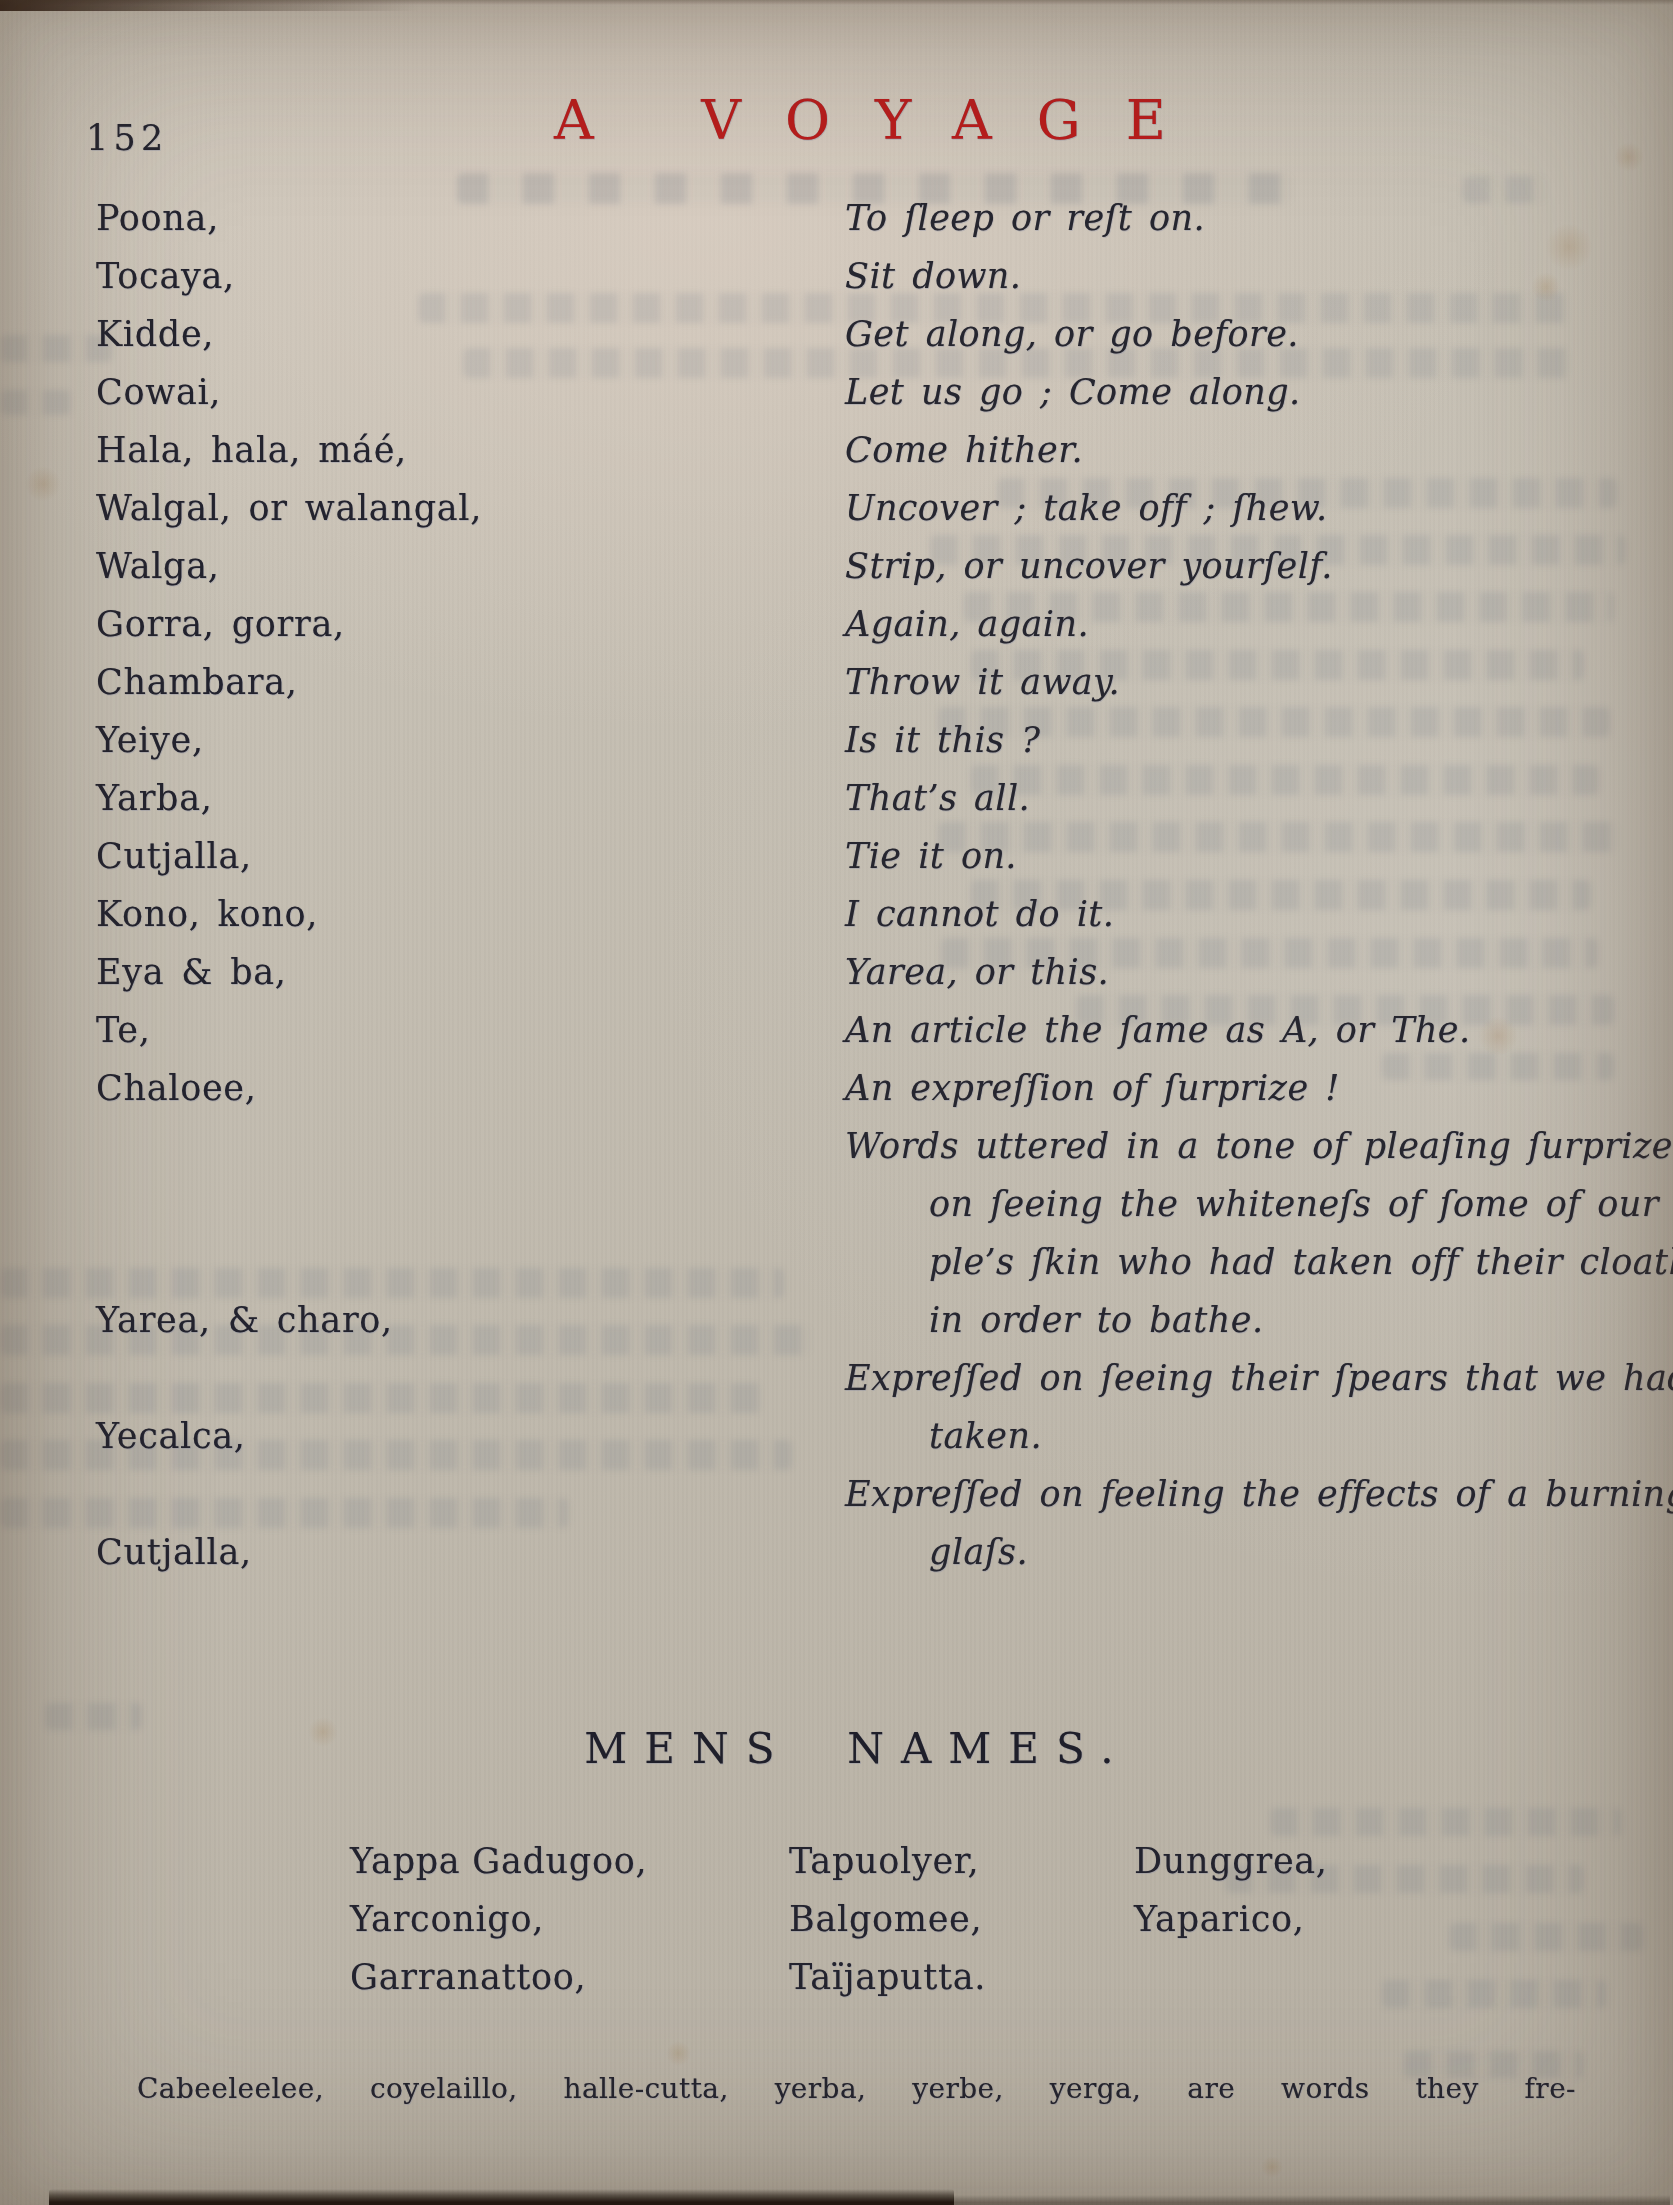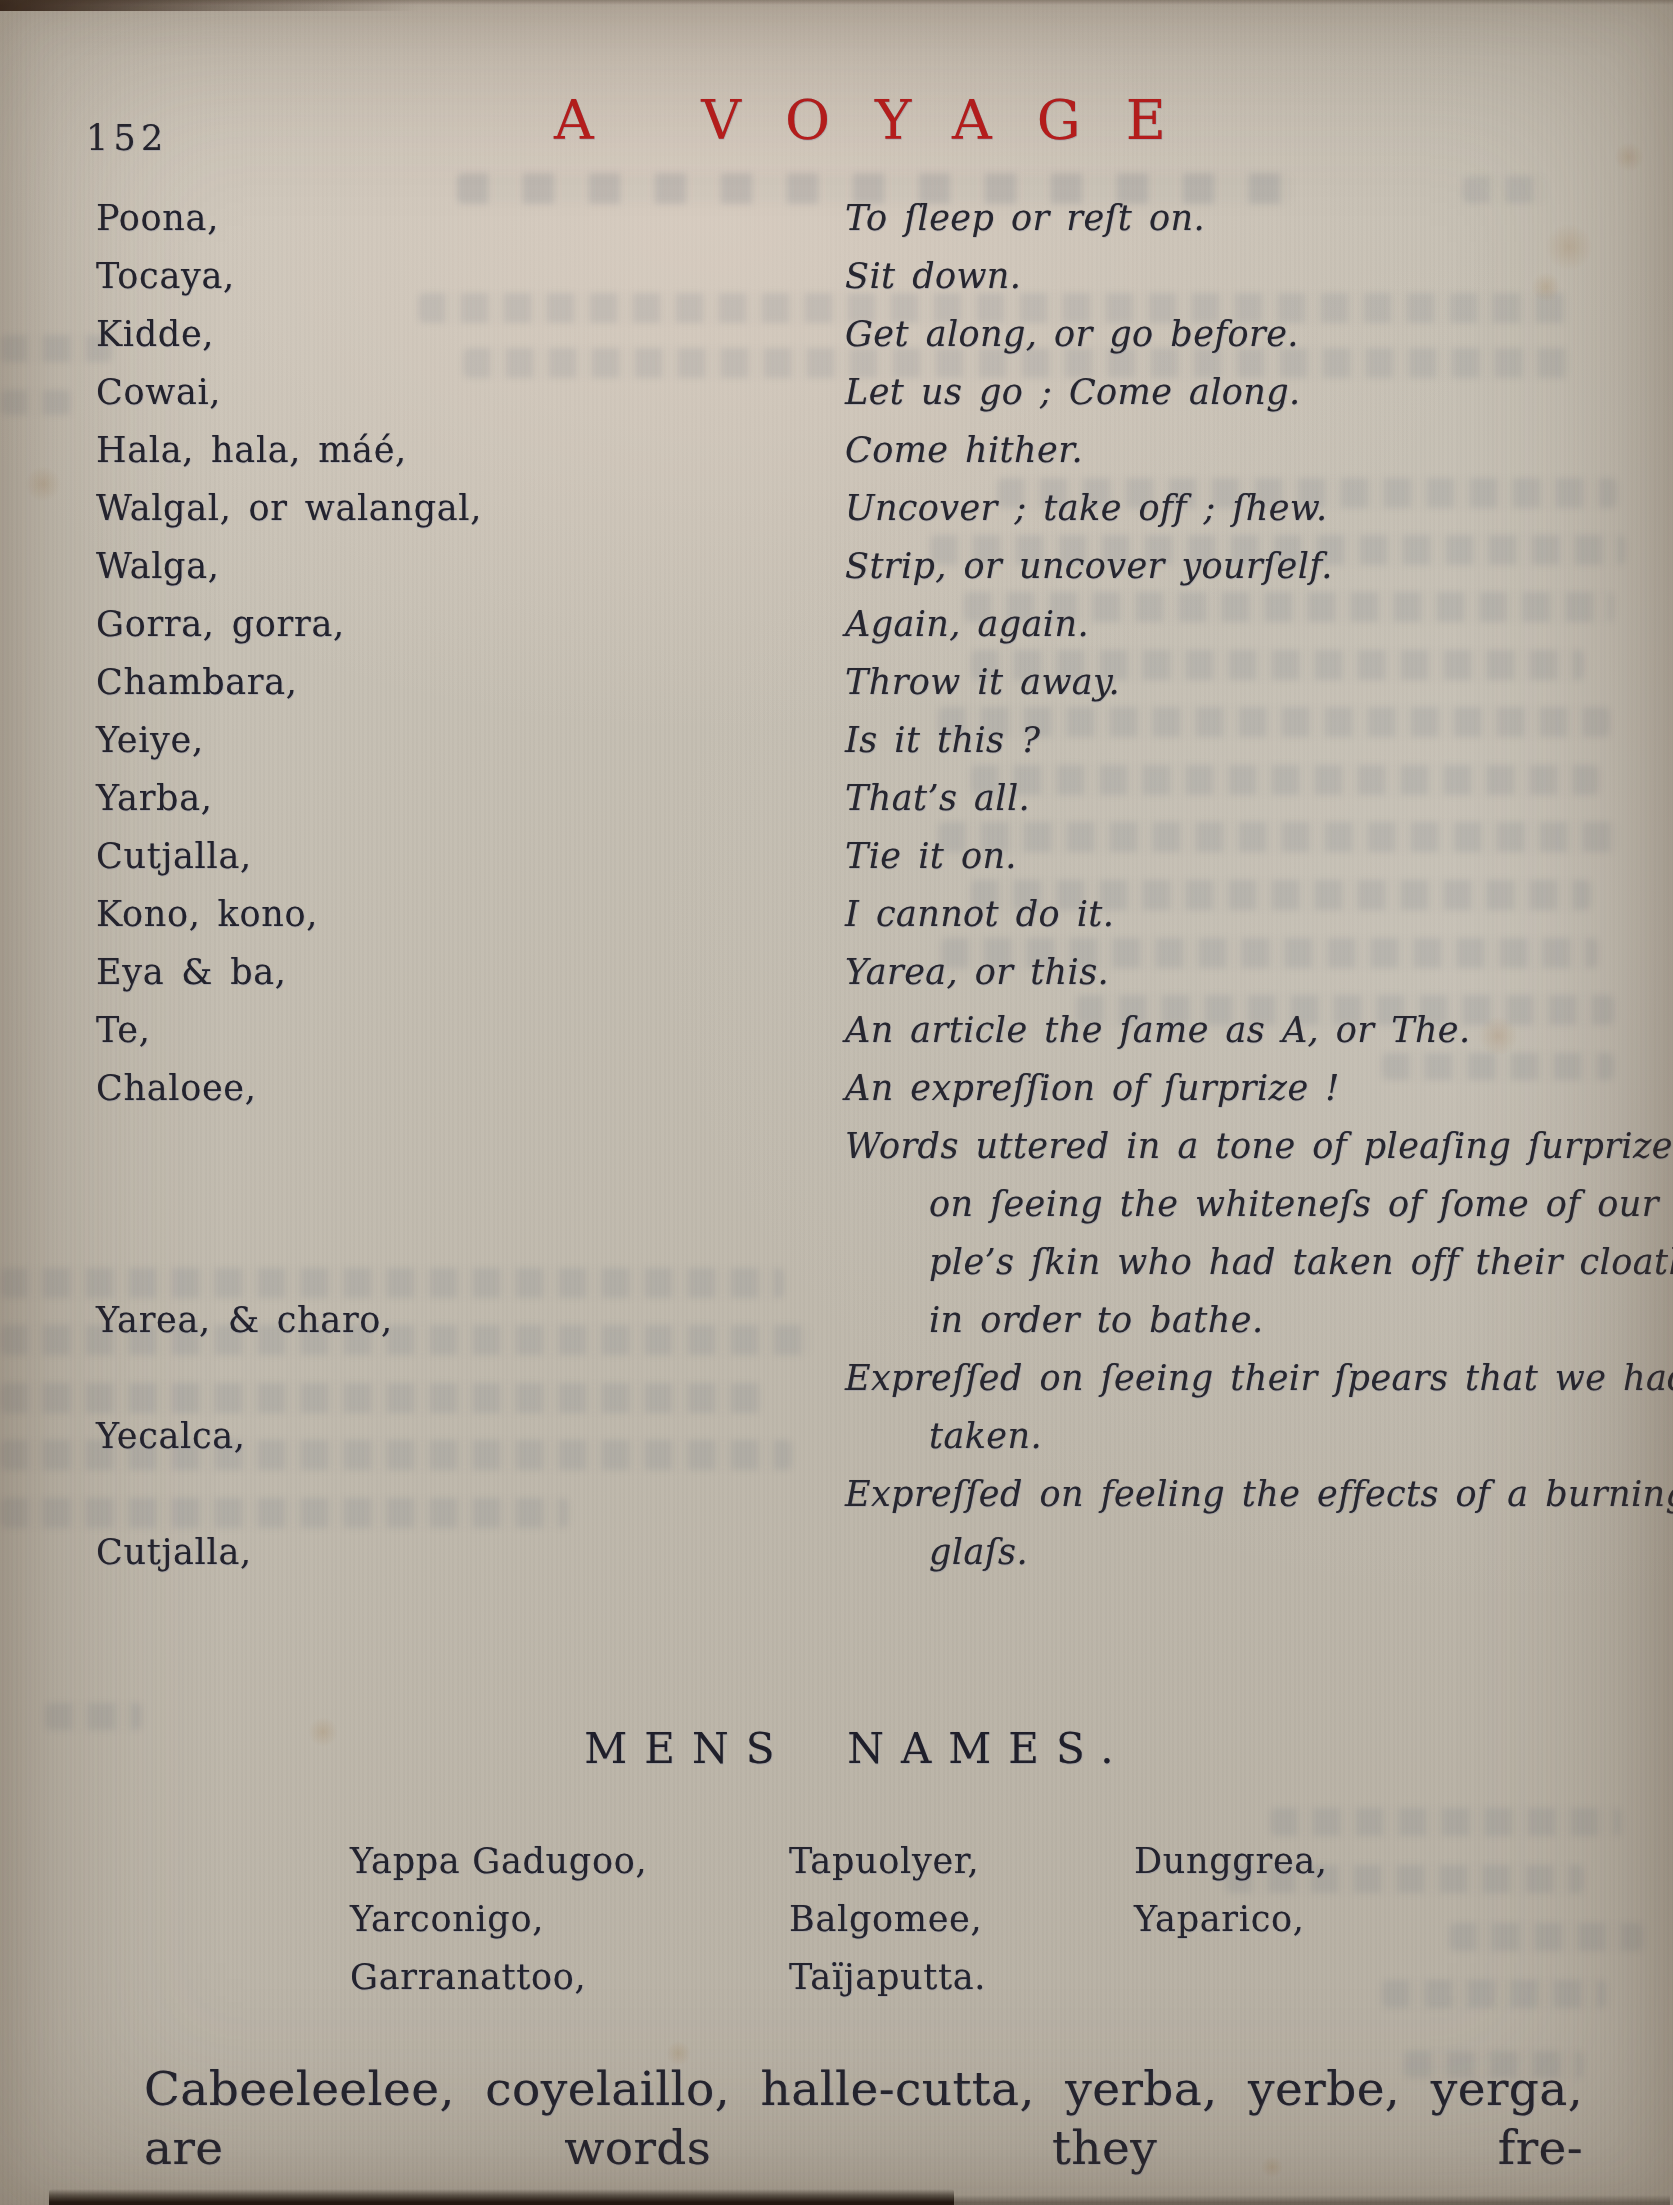--- a/index.html
+++ b/index.html
@@ -24,21 +24,21 @@
   .vocab{ left:96px; top:189px; width:1540px; }
   .vocab .row{ display:flex; align-items:flex-end; }
   .vocab .word{ width:749px; flex:0 0 749px; font-size:35px; line-height:58px; letter-spacing:0.7px; word-spacing:5.2px; white-space:nowrap; }
   .vocab .meaning{ font-style:italic; font-size:35px; line-height:58px; letter-spacing:0.4px; word-spacing:5.2px; color:#26262f; }
   .vocab .meaning .mline{ white-space:nowrap; }
   .vocab .meaning .cont{ padding-left:84px; }
   
   .names-title{ left:0; top:1726px; width:1715px; text-align:center; font-size:42px; line-height:46px; letter-spacing:17px; word-spacing:25.4px; color:#1f1f2a; }
   .names-grid{ left:350px; top:1832px; display:grid; grid-template-columns:439px 345px 1fr; width:1150px; font-size:35px; line-height:58px; letter-spacing:0.7px; }
   
-  .footer{ left:95px; top:2059px; width:1488px; font-size:47px; line-height:59px; letter-spacing:0.4px; }
+  .footer{ left:88px; top:2059px; width:1488px; font-size:28px; line-height:59px; letter-spacing:0.4px; }
   .footer .l1{ padding-left:49px; text-align:justify; text-align-last:justify; }
   
   .ghost{ position:absolute; filter:blur(3px); border-radius:6px; pointer-events:none;
     background:repeating-linear-gradient(90deg, rgba(88,102,122,0.13) 0 27px, rgba(88,102,122,0.02) 27px 43px); }
   .ghost.caps{ background:repeating-linear-gradient(90deg, rgba(80,95,115,0.16) 0 31px, rgba(80,95,115,0.02) 31px 66px); }
   .fox{ position:absolute; border-radius:50%; pointer-events:none;
     background:radial-gradient(circle, rgba(153,112,62,0.20), rgba(153,112,62,0) 70%); }
   .edge-top{ left:0; top:0; width:418px; height:10.5px; pointer-events:none;
     background:linear-gradient(90deg, rgba(38,21,13,0.92), rgba(38,21,13,0.35) 55%, rgba(38,21,13,0)); }
   .edge-top2{ left:0; top:0; width:1673px; height:4.5px; background:linear-gradient(180deg, rgba(60,45,35,0.30), rgba(60,45,35,0)); pointer-events:none; }

